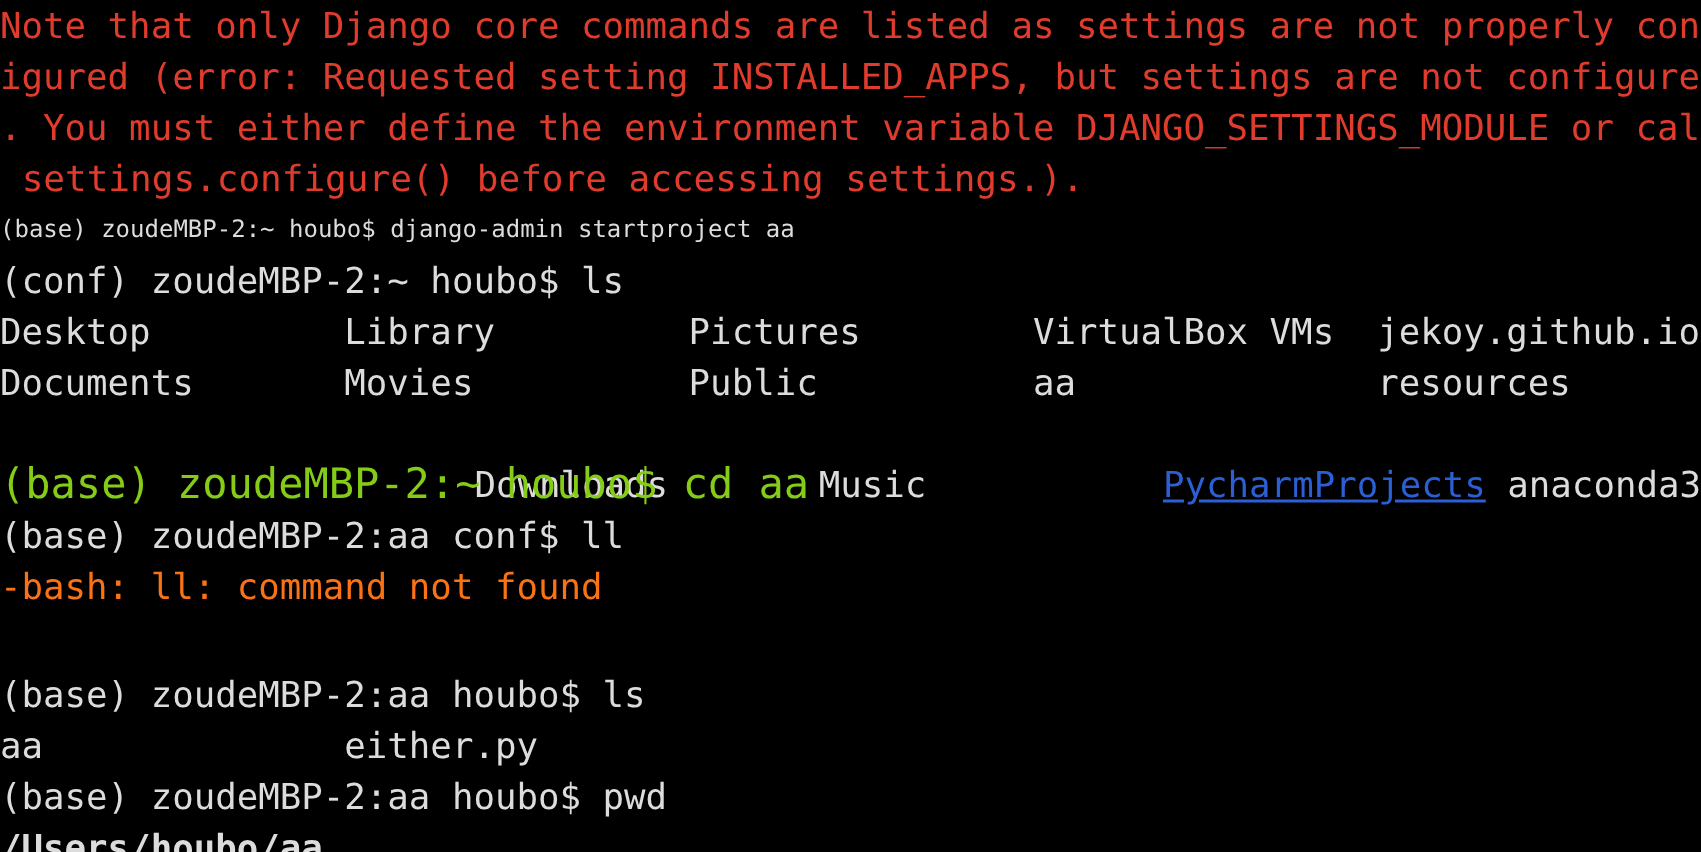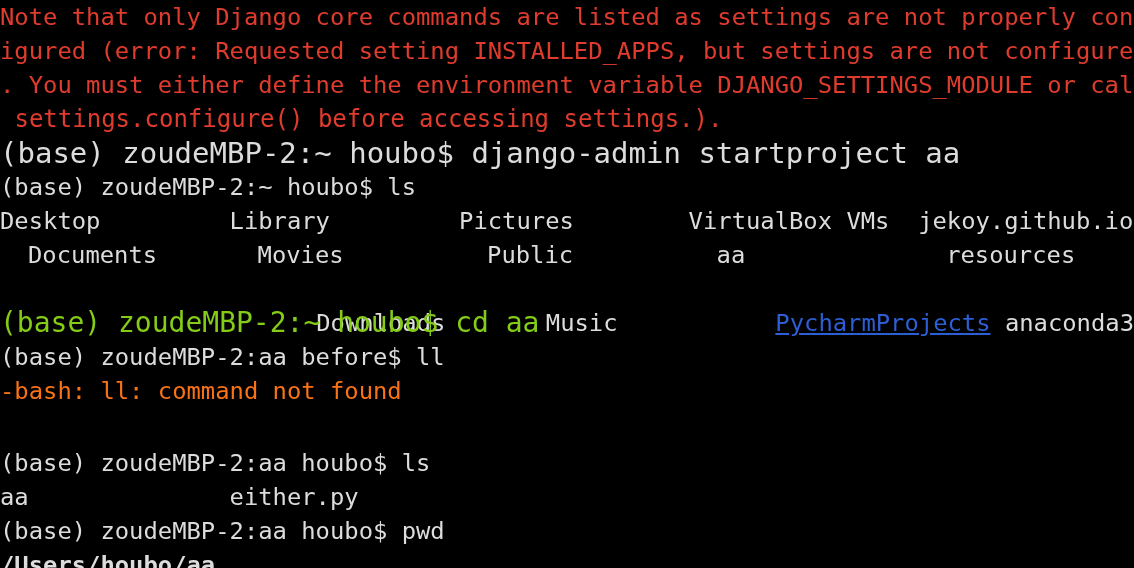--- a/index.html
+++ b/index.html
@@ -51,32 +51,32 @@
 </head>
 <body>
 
 <div id="terminal" style="background: rgb(0, 0, 0);">
 
   <div class="line err" style="color: rgb(224, 60, 46); font-size: 23.843px;">Note that only Django core commands are listed as settings are not properly conf</div>
   <div class="line err" style="color: rgb(224, 60, 46); font-size: 23.843px;">igured (error: Requested setting INSTALLED_APPS, but settings are not configured</div>
   <div class="line err" style="color: rgb(224, 60, 46); font-size: 23.843px;">. You must either define the environment variable DJANGO_SETTINGS_MODULE or call</div>
   <div class="line err" style="color: rgb(224, 60, 46); font-size: 24px;"> settings.configure() before accessing settings.).</div>
 
-  <div class="line" style="color: rgb(220, 220, 220); font-size: 29px;">(base) zoudeMBP-2:~ houbo$ django-admin startproject aa</div>
-  <div class="line" style="color: rgb(220, 220, 220); font-size: 23.843px;">(base) zoudeMBP-2:~ houbo$ ls</div>
+  <div class="line" style="color: rgb(220, 220, 220); font-size: 16px;">(base) zoudeMBP-2:~ houbo$ django-admin startproject aa</div>
+  <div class="line" style="color: rgb(220, 220, 220); font-size: 23.843px;">(conf) zoudeMBP-2:~ houbo$ ls</div>
 
   <div class="line" style="color: rgb(220, 220, 220); font-size: 23.843px;">Desktop         Library         Pictures        VirtualBox VMs  jekoy.github.io</div>
-  <div class="line" style="color: rgb(220, 220, 220); font-size: 23.843px; margin-left: 28px;">Documents       Movies          Public          aa              resources</div>
+  <div class="line" style="color: rgb(220, 220, 220); font-size: 23.843px;">Documents       Movies          Public          aa              resources</div>
 
   <div class="line" style="color: rgb(220, 220, 220); font-size: 23.843px; text-align: right;">
     <span class="seg plain" style="color: rgb(220, 220, 220);">Downloads       Music           </span><span class="seg link" style="color: rgb(44, 95, 212);">PycharmProjects</span><span class="seg plain" style="color: rgb(220, 220, 220);"> anaconda3</span>
   </div>
 
   <div class="line" style="color: #84cc16; font-size: 28px;">(base) zoudeMBP-2:~ houbo$ cd aa</div>
-  <div class="line" style="color: rgb(220, 220, 220); font-size: 23.843px;">(base) zoudeMBP-2:aa before$ ll</div>
+  <div class="line" style="color: rgb(220, 220, 220); font-size: 23.843px;">(base) zoudeMBP-2:aa conf$ ll</div>
   <div class="line" style="color: #f97316; font-size: 23.843px;">-bash: ll: command not found</div>
   <div class="line" style="color: rgb(220, 220, 220); font-size: 23.843px; margin-top: 38px;">(base) zoudeMBP-2:aa houbo$ ls</div>
   <div class="line" style="color: rgb(220, 220, 220); font-size: 23.843px;">aa              either.py</div>
   <div class="line" style="color: rgb(220, 220, 220); font-size: 23.843px;">(base) zoudeMBP-2:aa houbo$ pwd</div>
   <div class="line" style="color: rgb(220, 220, 220); font-size: 23.843px; font-weight: bold;">/Users/houbo/aa</div>
 
   <div class="line" style="color: rgb(220, 220, 220); font-size: 23.843px;">
     
   </div>
 

